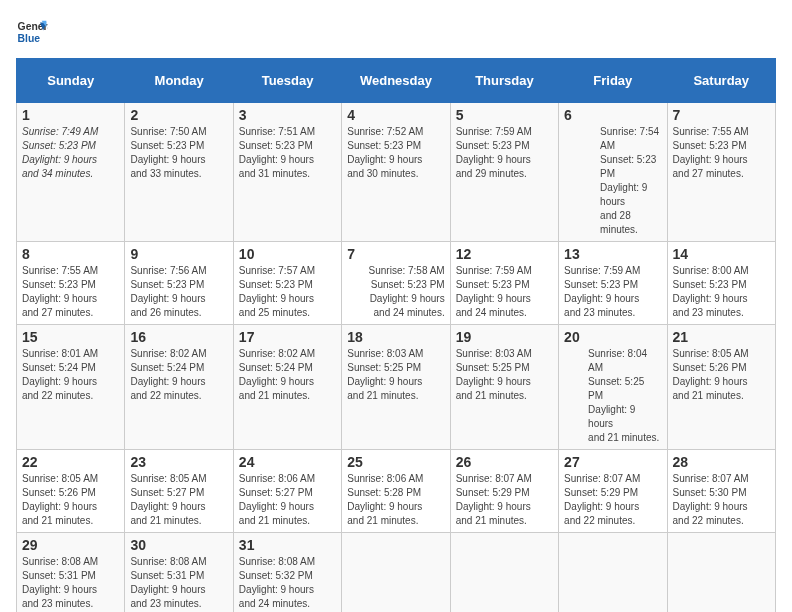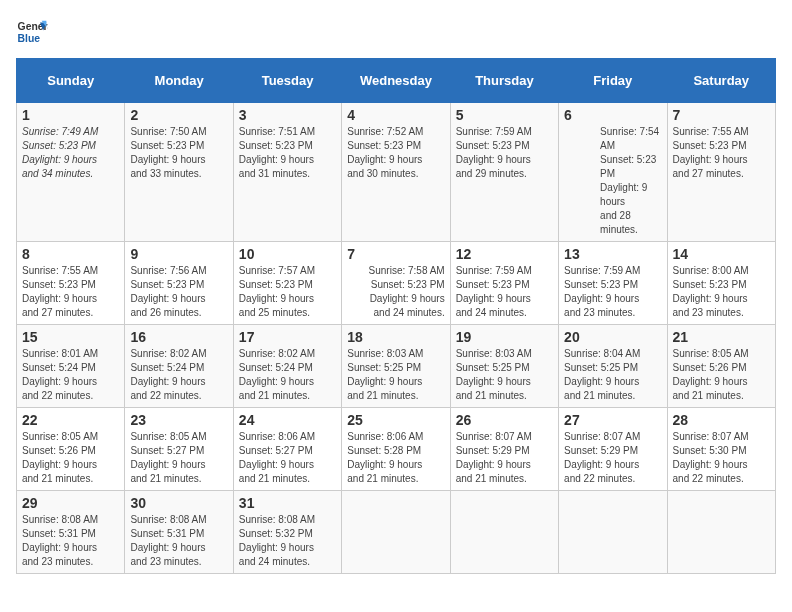--- a/index.html
+++ b/index.html
@@ -240,21 +240,21 @@
         </td>
         <td>
           <span class="day-num">19</span>
           <div class="day-info" style="white-space: pre-line;">Sunrise: 8:03 AM
 Sunset: 5:25 PM
 Daylight: 9 hours
 and 21 minutes.</div>
         </td>
         <td>
           <span class="day-num">20</span>
-          <div class="day-info" style="white-space: pre-line;">Sunrise: 8:04 AM
+          <div class="day-info" style="white-space: pre-line; margin-left: 24px;">Sunrise: 8:04 AM
 Sunset: 5:25 PM
 Daylight: 9 hours
 and 21 minutes.</div>
         </td>
         <td>
           <span class="day-num">21</span>
           <div class="day-info" style="white-space: pre-line;">Sunrise: 8:05 AM
 Sunset: 5:26 PM
 Daylight: 9 hours
 and 21 minutes.</div>

